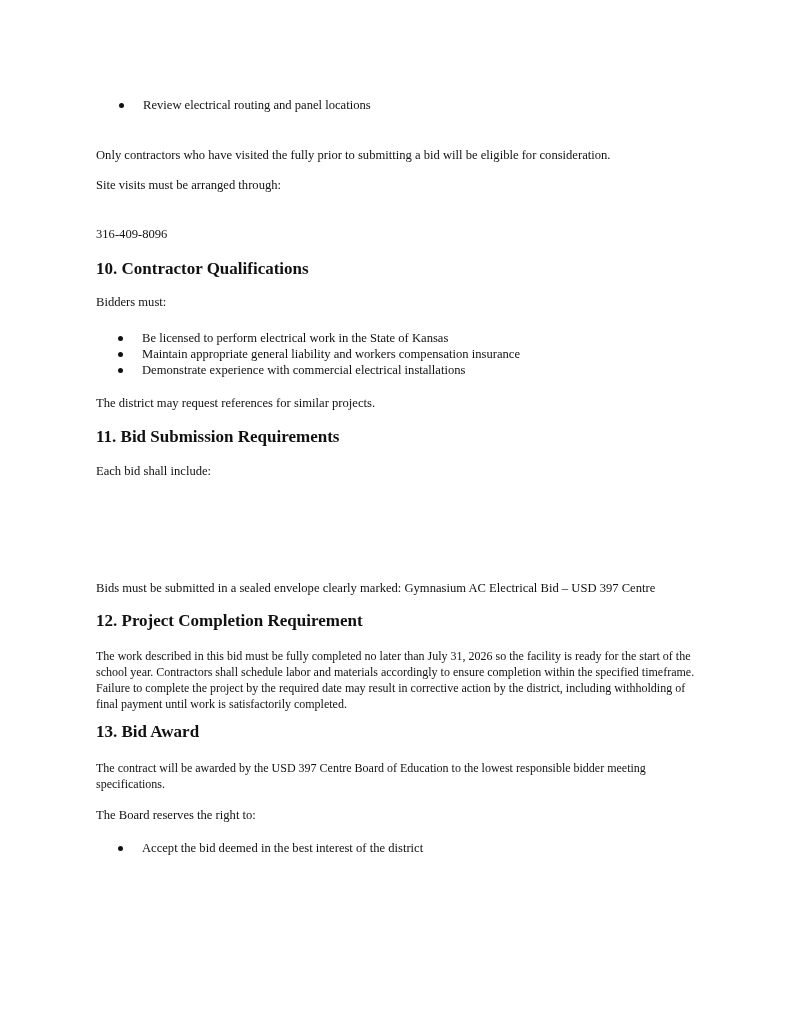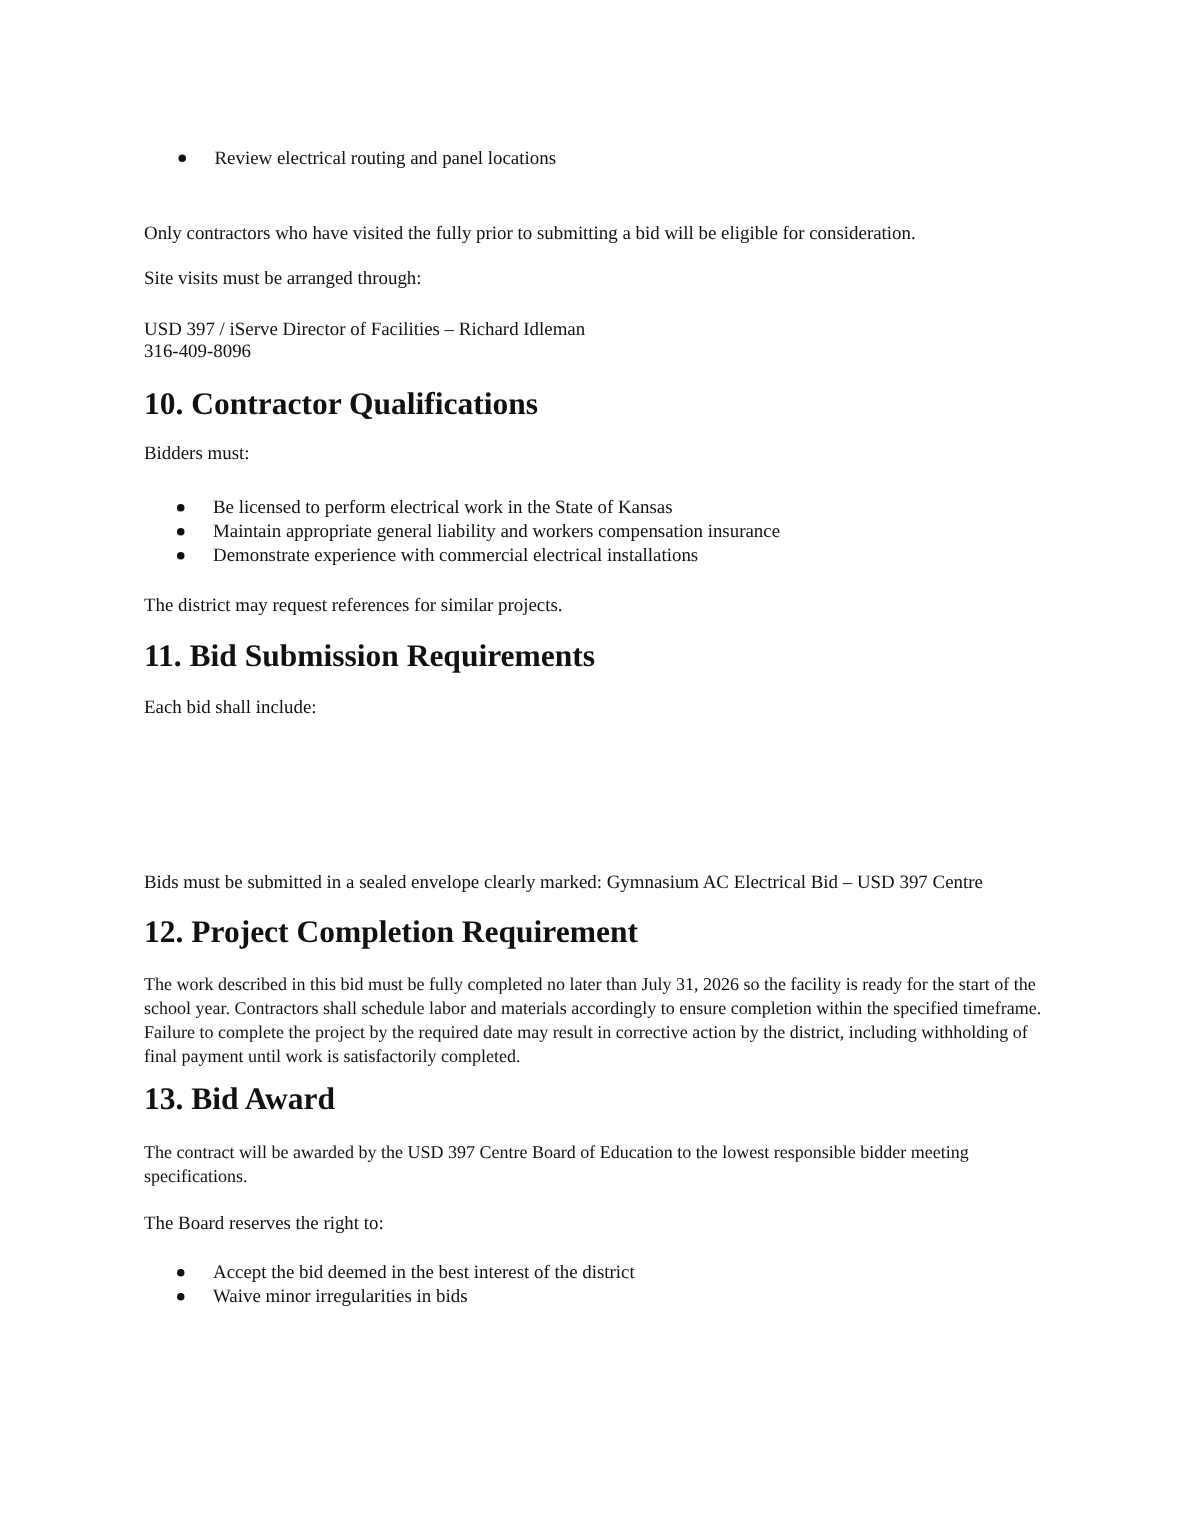--- a/index.html
+++ b/index.html
@@ -17,21 +17,21 @@
     }
     .page {
       position: absolute;
       left: 0;
       top: 0;
       width: 791px;
       height: 1024px;
     }
     .blk { position: absolute; left: 96px; font-size: 12.6px; line-height: 16px; white-space: nowrap; }
     .para { position: absolute; left: 96px; width: 600px; font-size: 12px; line-height: 16px; white-space: normal; }
-    .heading { position: absolute; left: 96px; font-size: 21px; font-weight: bold; line-height: 18px; white-space: nowrap; }
+    .heading { position: absolute; left: 96px; font-size: 17px; font-weight: bold; line-height: 18px; white-space: nowrap; }
     ul.bullets { position: absolute; list-style: none; margin: 0; padding: 0; font-size: 12.6px; line-height: 16px; }
     ul.bullets li { position: relative; padding-left: 24px; white-space: nowrap; }
     ul.bullets li .dot {
       position: absolute;
       left: 0;
       top: 6px;
       width: 5px;
       height: 5px;
       border-radius: 50%;
       background: #111111;
@@ -41,21 +41,20 @@
 <body>
 
 <div class="page">
 
   <ul class="bullets" style="left:119px; top:97px;">
     <li><span class="dot"></span><span>Review electrical routing and panel locations</span></li>
   </ul>
 
   <div class="blk" style="top:147px;">Only contractors who have visited the fully prior to submitting a bid will be eligible for consideration.</div>
   <div class="blk" style="top:177px;">Site visits must be arranged through:</div>
-  <div class="blk" style="top:211px;">USD 397 / iServe Director of Facilities – Richard Idleman</div>
   <div class="blk" style="top:226px;">316-409-8096</div>
 
   <div class="heading" style="top:260px;">10. Contractor Qualifications</div>
   <div class="blk" style="top:294px;">Bidders must:</div>
   <ul class="bullets" style="left:118px; top:330px;">
     <li><span class="dot"></span><span>Be licensed to perform electrical work in the State of Kansas</span></li>
     <li><span class="dot"></span><span>Maintain appropriate general liability and workers compensation insurance</span></li>
     <li><span class="dot"></span><span>Demonstrate experience with commercial electrical installations</span></li>
   </ul>
   <div class="blk" style="top:395px;text-align:center;">The district may request references for similar projects.</div>
@@ -65,16 +64,15 @@
   <div class="blk" style="top:580px;">Bids must be submitted in a sealed envelope clearly marked:  Gymnasium AC Electrical Bid – USD 397 Centre</div>
 
   <div class="heading" style="top:612px;">12. Project Completion Requirement</div>
   <div class="para" style="top:648px; width:600px;">The work described in this bid must be fully completed no later than July 31, 2026 so the facility is ready for the start of the school year.  Contractors shall schedule labor and materials accordingly to ensure completion within the specified timeframe.  Failure to complete the project by the required date may result in corrective action by the district, including withholding of final payment until work is satisfactorily completed.</div>
 
   <div class="heading" style="top:723px;">13. Bid Award</div>
   <div class="para" style="top:760px; width:600px;">The contract will be awarded by the USD 397 Centre Board of Education to the lowest responsible bidder meeting specifications.</div>
   <div class="blk" style="top:807px;">The Board reserves the right to:</div>
   <ul class="bullets" style="left:118px; top:840px;">
     <li><span class="dot"></span><span>Accept the bid deemed in the best interest of the district</span></li>
-    <li><span class="dot"></span><span>Waive minor irregularities in bids</span></li>
   </ul>
 
 </div>
 
 </body></html>

